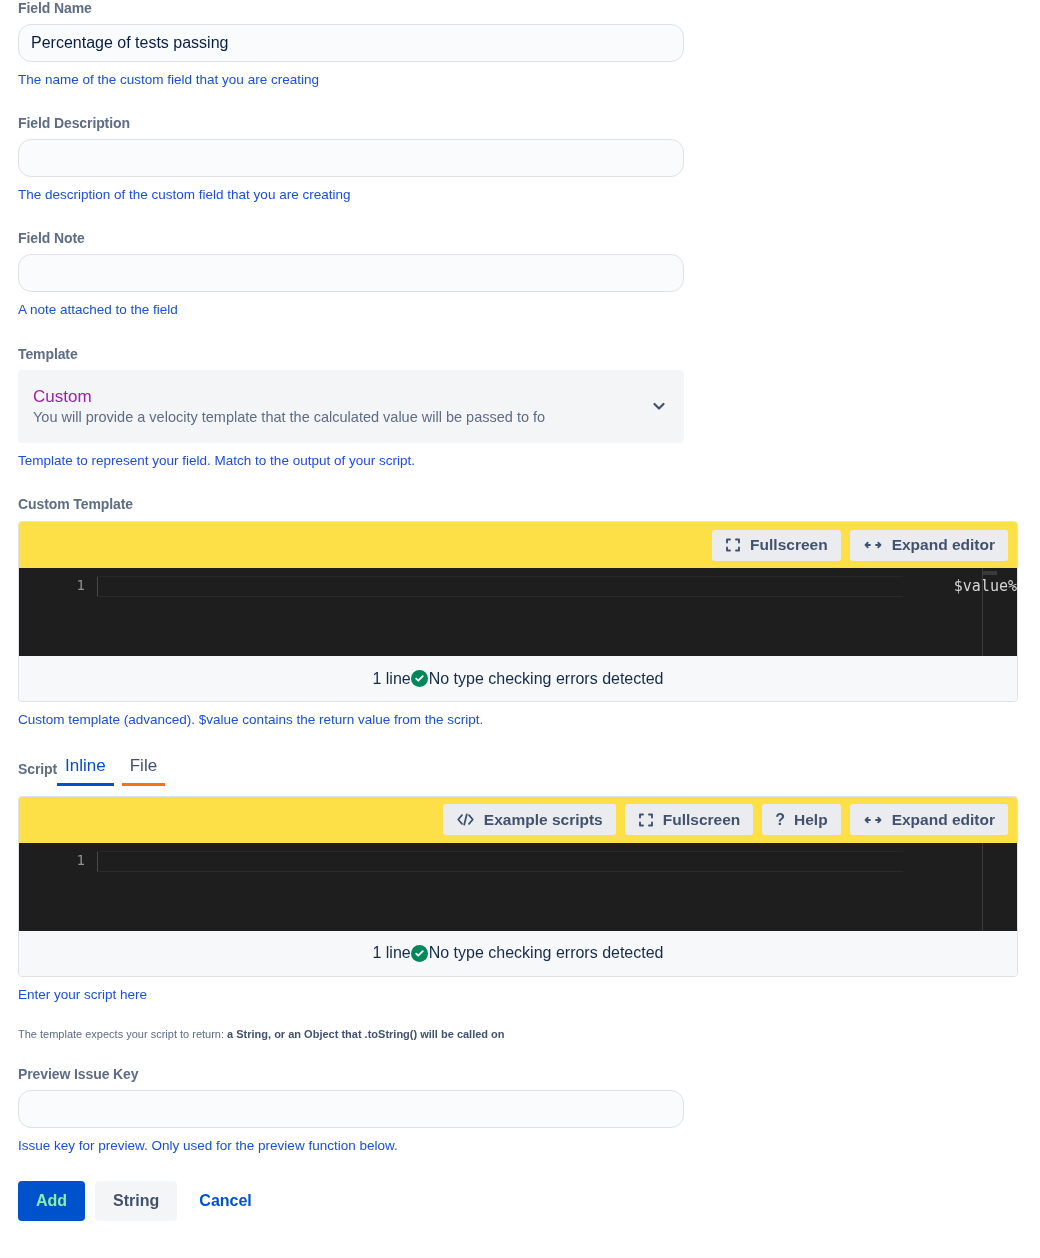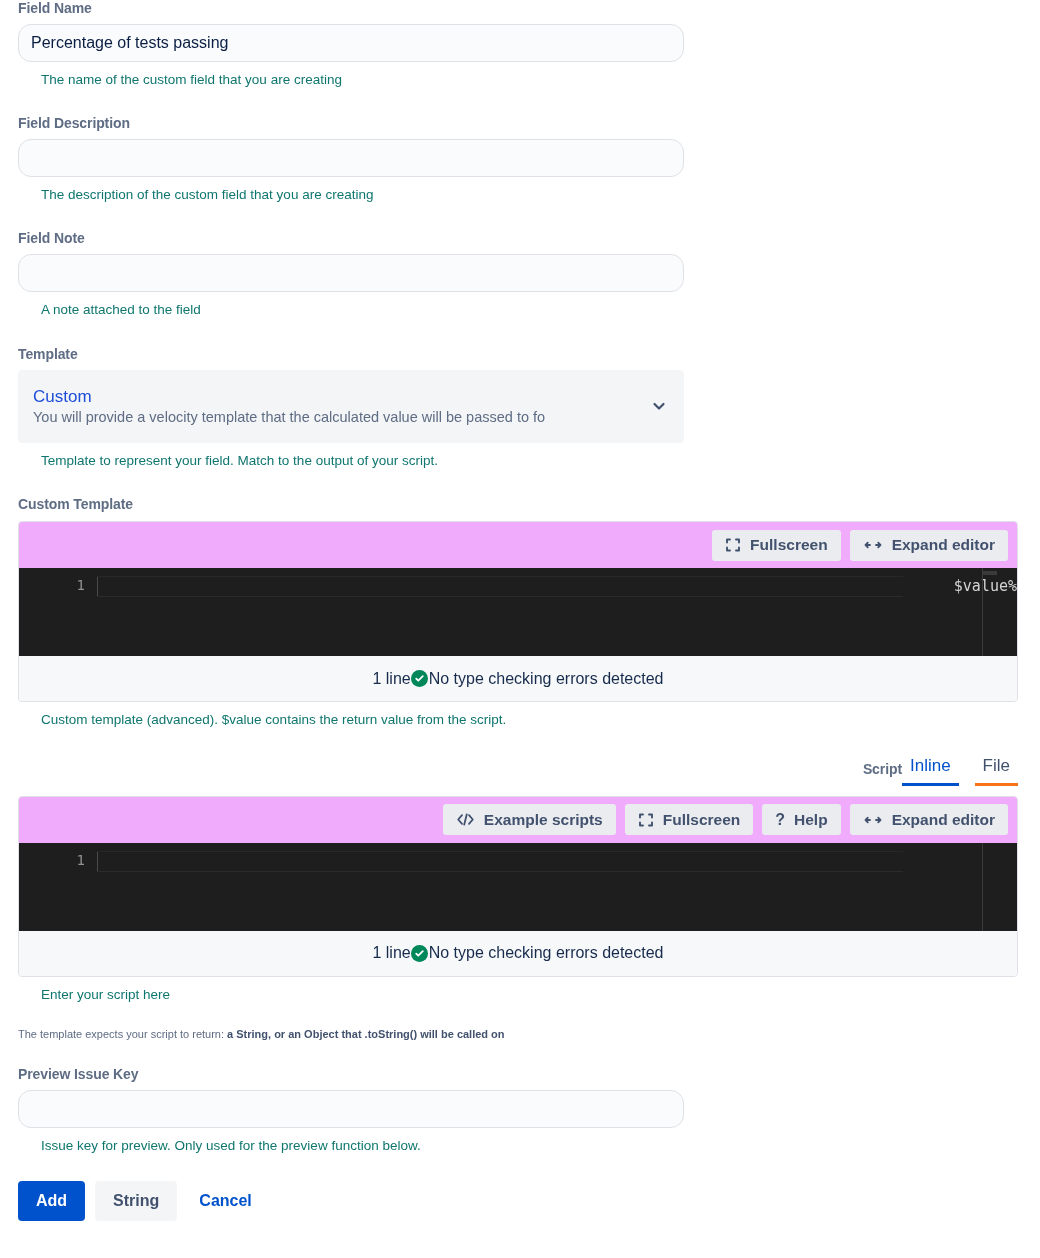--- a/index.html
+++ b/index.html
@@ -31,38 +31,37 @@
     color: #091e42;
     background: #fafbfc;
     border: 1px solid #dfe1e6;
     border-radius: 13px;
     outline: none;
   }
   .text-input::placeholder { color: #7a869a; }
   .help-text {
     margin-top: 9px;
     font-size: 13.5px;
-    color: #0f766e;
+    color: #1d4ed8;
     line-height: 1.35;
-    margin-left: 23px;
   }
   .spacer-lg { height: 26px; }
 
   
   .select-wrap {
     position: relative;
     width: 666px;
     margin-top: 8px;
     background: #f4f5f7;
     border: 1px solid #f4f5f7;
     border-radius: 4px;
     padding: 15px 44px 15px 14px;
     cursor: pointer;
   }
-  .select-title { font-size: 17px; color: #1d4ed8; line-height: 1.28; }
+  .select-title { font-size: 17px; color: #a21caf; line-height: 1.28; }
   .select-sub {
     font-size: 14.5px;
     color: #5e6c84;
     line-height: 1.3;
     white-space: nowrap;
     overflow: hidden;
     margin-top: 1px;
   }
   .chevron {
     position: absolute;
@@ -81,21 +80,21 @@
     overflow: hidden;
     background: #f7f8f9;
   }
   .editor-toolbar {
     display: flex;
     justify-content: flex-end;
     align-items: center;
     gap: 9px;
     height: 46px;
     padding: 0 9px;
-    background: #f0abfc;
+    background: #fde047;
   }
   .tb-btn {
     display: inline-flex;
     align-items: center;
     gap: 9px;
     height: 31px;
     padding: 0 13px;
     background: #ebecf0;
     border: none;
     border-radius: 3px;
@@ -195,24 +194,24 @@
     justify-content: center;
     flex: none;
   }
   .check-badge svg { display: block; }
 
   
   .script-head {
     position: relative;
     display: flex;
     align-items: flex-end;
-    justify-content: flex-end;
+    justify-content: flex-start;
     width: 1000px;
   }
-  .tabs { display: flex; align-items: flex-end; gap: 16px; }
+  .tabs { display: flex; align-items: flex-end; gap: 8px; }
   .tab {
     font-size: 17px;
     padding: 0 8px 7px 8px;
     cursor: pointer;
     background: none;
     border: none;
     font-family: "Liberation Sans", sans-serif;
   }
   .tab-active { color: #0052cc; border-bottom: 3px solid #0052cc; }
   .tab-inactive { color: #42526e; border-bottom: 3px solid #f97316; }
@@ -229,21 +228,21 @@
   .actions {
     display: flex;
     align-items: center;
     gap: 10px;
     margin-top: 26px;
   }
   .btn-primary {
     height: 40px;
     padding: 0 18px;
     background: #0052cc;
-    color: #ffffff;
+    color: #86efac;
     border: none;
     border-radius: 4px;
     font-family: "Liberation Sans", sans-serif;
     font-size: 16px;
     font-weight: bold;
     cursor: pointer;
   }
   .btn-secondary {
     height: 40px;
     padding: 0 18px;

